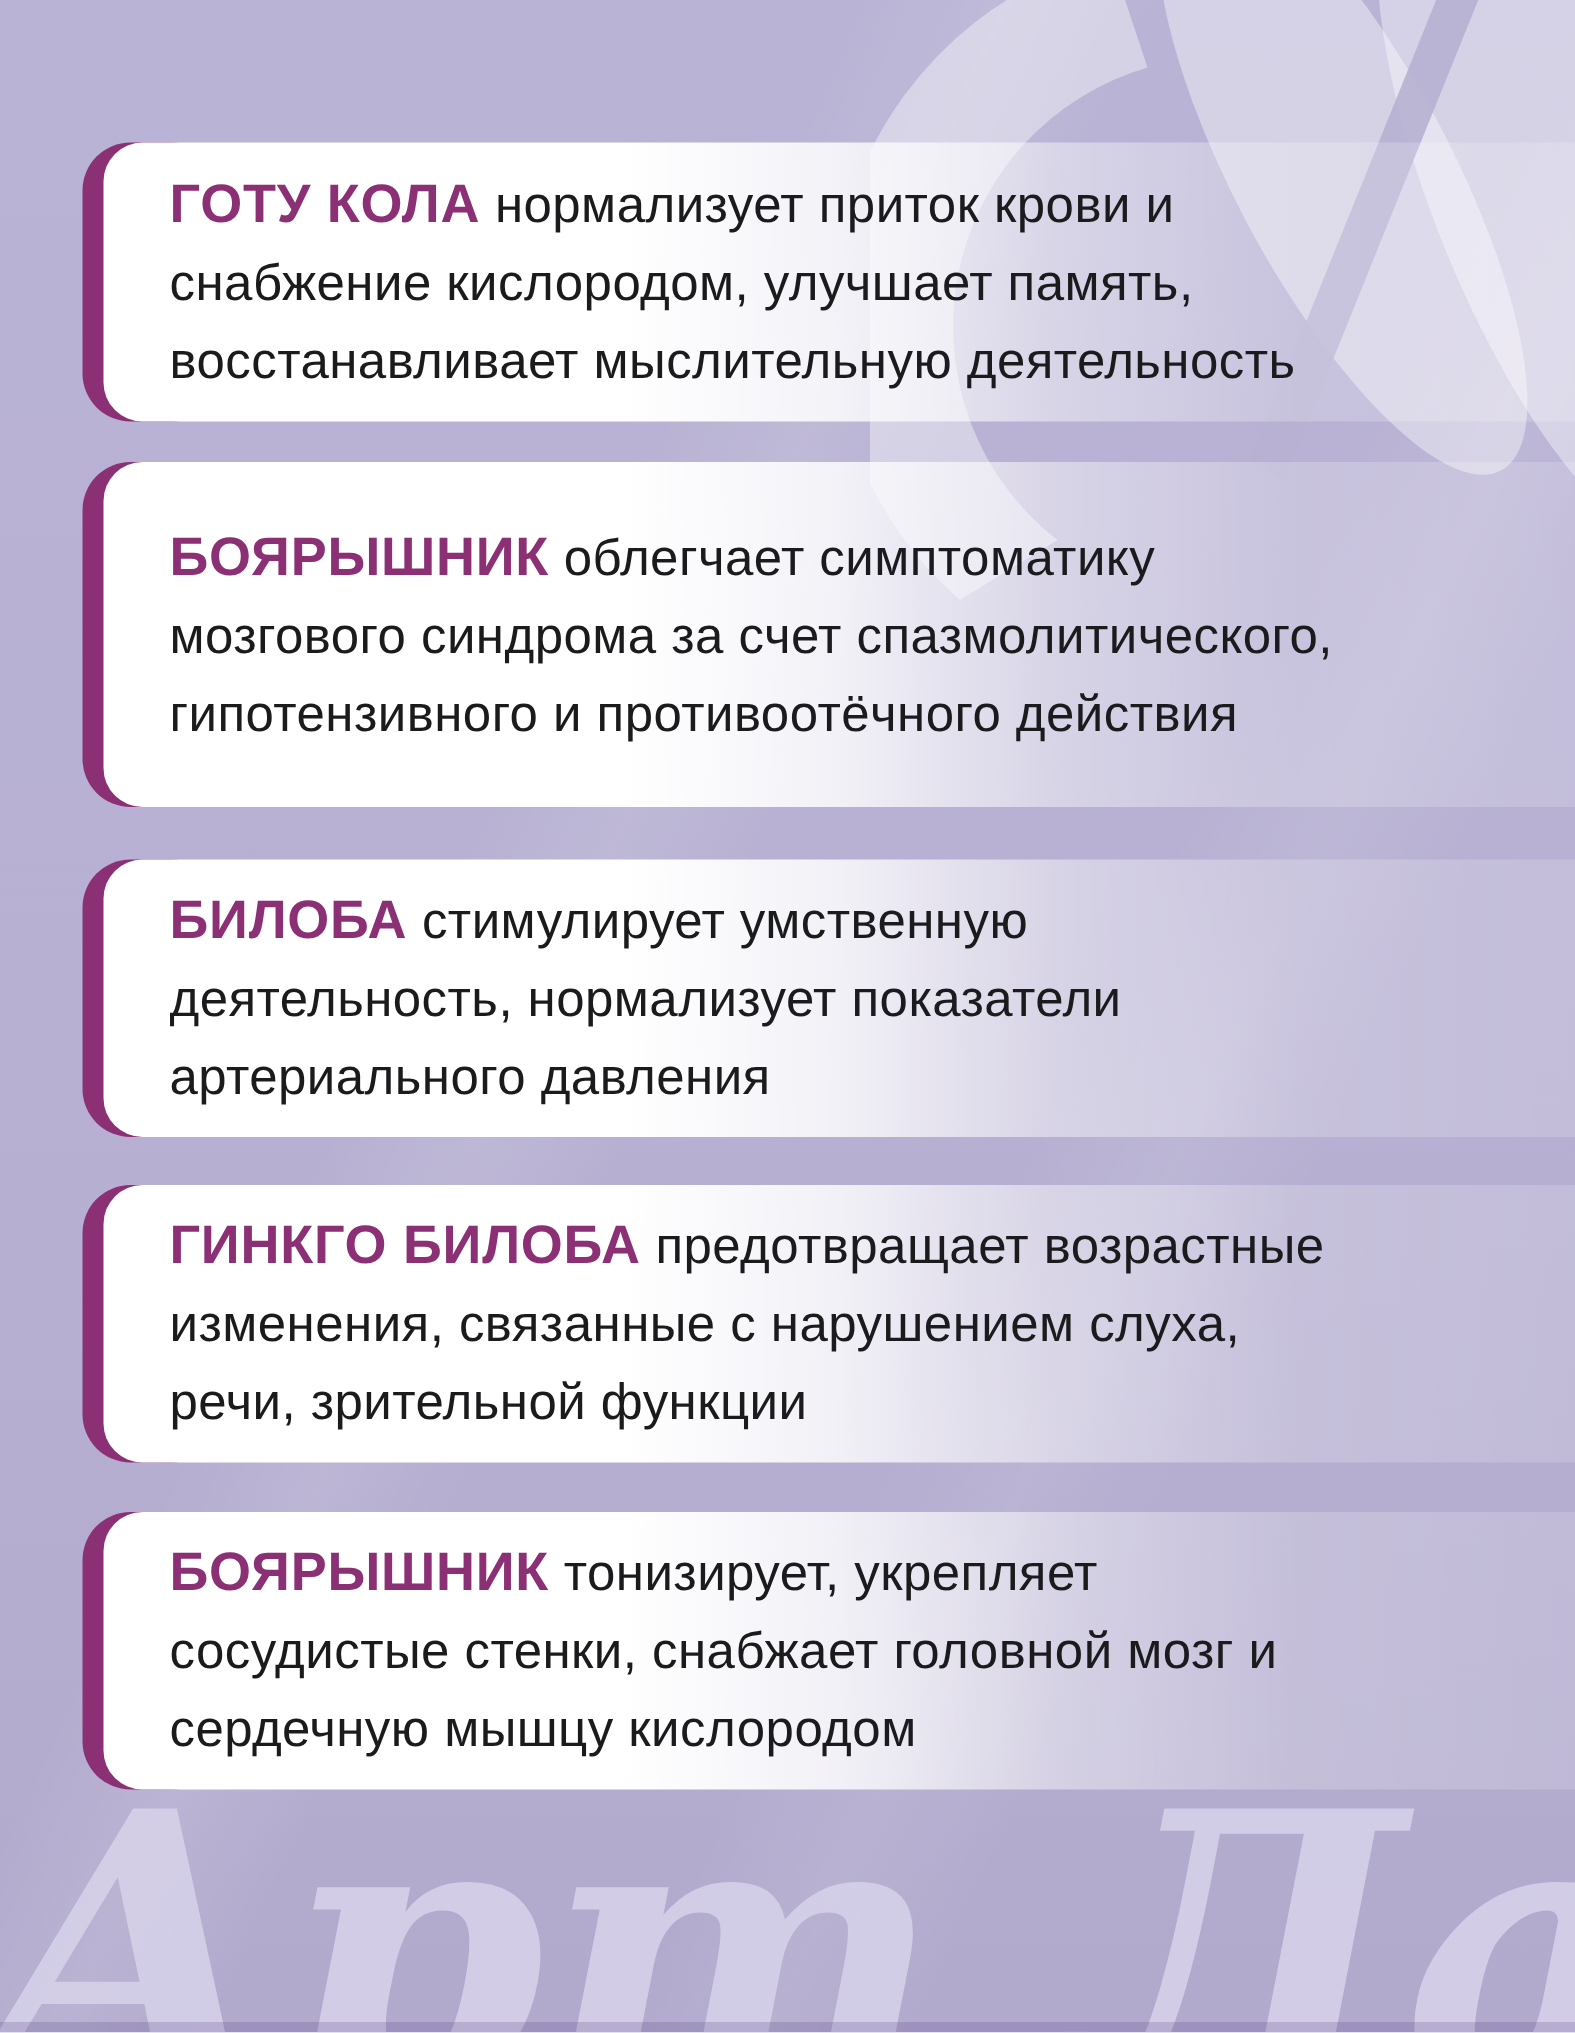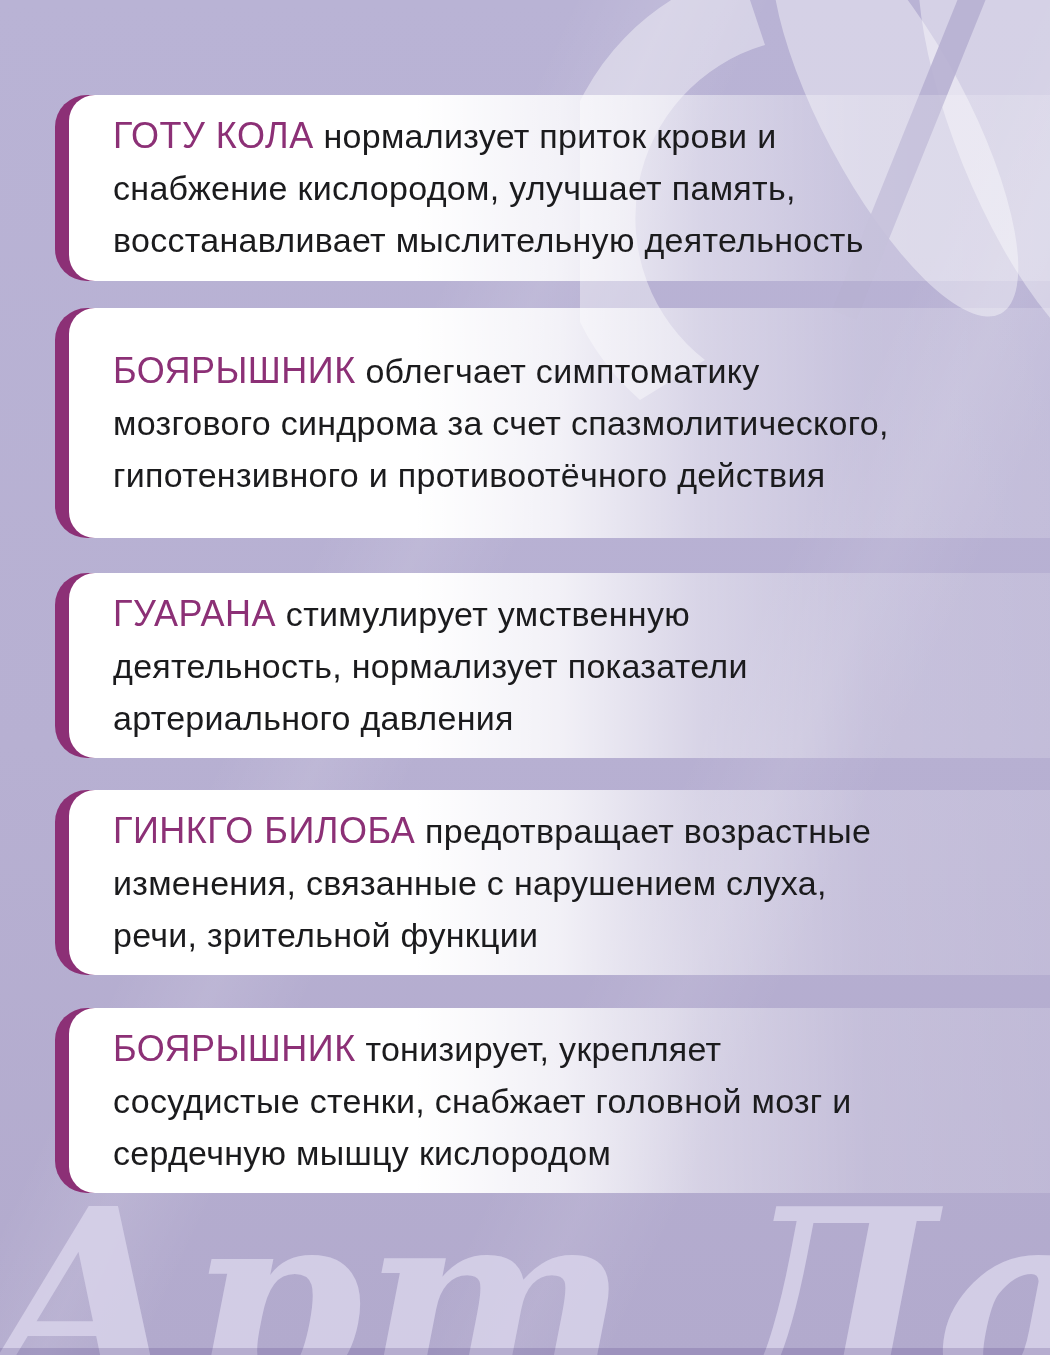--- a/index.html
+++ b/index.html
@@ -92,21 +92,21 @@
   .card-text {
     margin: 0;
     font-size: 34px;
     line-height: 52px;
     letter-spacing: 0.3px;
     color: #1b1b1d;
   }
 
   .card-title {
     color: #8c3076;
-    font-weight: normal;
+    font-weight: bold;
     font-size: 36px;
     letter-spacing: 0.5px;
   }
 </style>
 </head>
 <body>
 
 <div class="page">
 
   <div class="sheen"></div>
@@ -143,21 +143,21 @@
         <span class="card-title">БОЯРЫШНИК</span>
         <span class="card-desc">облегчает симптоматику мозгового синдрома за счет спазмолитического, гипотензивного и противоотёчного действия</span>
       </p>
     </div>
   </section>
 
   <section class="card card-3">
     <span class="bracket"></span>
     <div class="card-inner">
       <p class="card-text">
-        <span class="card-title">ГУАРАНА</span>
+        <span class="card-title">БИЛОБА</span>
         <span class="card-desc">стимулирует умственную деятельность, нормализует показатели артериального давления</span>
       </p>
     </div>
   </section>
 
   <section class="card card-4">
     <span class="bracket"></span>
     <div class="card-inner">
       <p class="card-text">
         <span class="card-title">ГИНКГО БИЛОБА</span>

